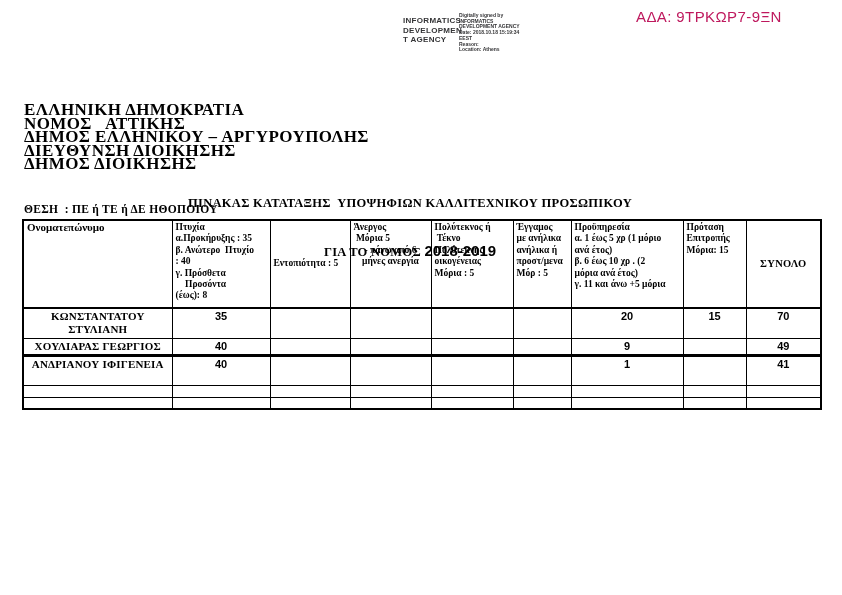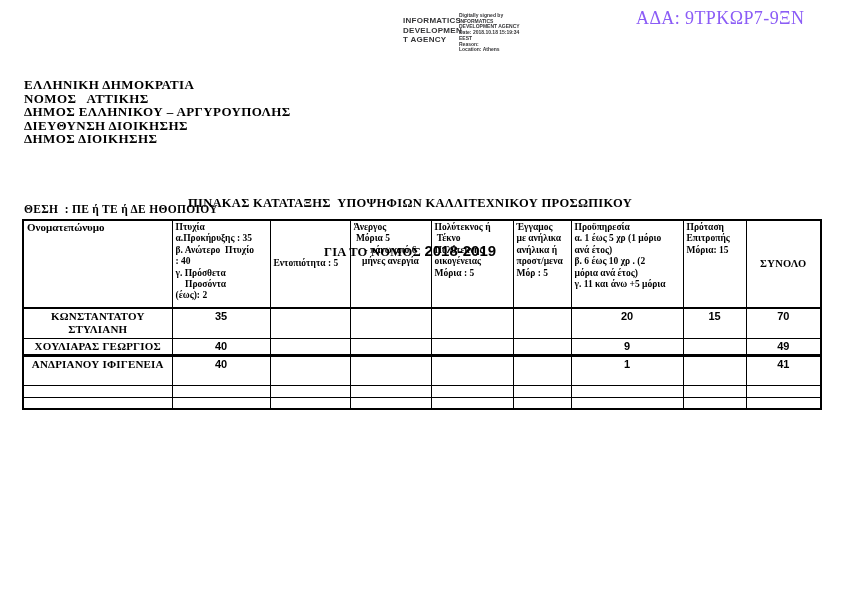--- a/index.html
+++ b/index.html
@@ -7,44 +7,44 @@
     width:842px;height:595px;position:relative;overflow:hidden;
     background:#ffffff;
     font-family:"Liberation Serif", serif;
     color:#000;
   }
   .abs{position:absolute;}
 
   
   .ada{
     left:636px;top:8px;
-    font-family:Liberation Serif, serif;
-    font-size:18px;letter-spacing:.4px;color:#8b5cf6;
+    font-family:Liberation Sans, sans-serif;
+    font-size:15px;letter-spacing:.4px;color:#be185d;
   }
 
   
   .stamp-agency{
     left:403px;top:16px;width:58px;
     font-family:"Liberation Sans", sans-serif;
     font-size:8px;font-weight:600;line-height:9.5px;
     letter-spacing:.3px;color:#353537;
   }
   .stamp-agency span{display:block;white-space:pre;}
   .stamp-sig{
     left:459px;top:13px;width:90px;
     font-family:"Liberation Sans", sans-serif;
     font-size:5px;font-weight:600;line-height:5.7px;
     color:#353537;
   }
   .stamp-sig span{display:block;white-space:pre;}
 
   
   .letterhead{
-    left:24px;top:78px;
-    font-size:13px;font-weight:bold;line-height:13.6px;
+    left:24px;top:103px;
+    font-size:17px;font-weight:bold;line-height:13.6px;
     letter-spacing:.4px;
   }
   .letterhead div{white-space:pre;}
 
   
   .title{
     left:0;top:163px;width:820px;text-align:center;
     font-size:12.5px;font-weight:bold;line-height:16px;
     letter-spacing:.3px;white-space:pre;
   }
@@ -142,21 +142,21 @@
     <thead>
       <tr>
         <th class="th-name">Ονοματεπώνυμο</th>
         <th>
           <span class="hl">Πτυχία</span>
           <span class="hl">α.Προκήρυξης : 35</span>
           <span class="hl">β. Ανώτερο  Πτυχίο</span>
           <span class="hl">: 40</span>
           <span class="hl">γ. Πρόσθετα</span>
           <span class="hl">    Προσόντα</span>
-          <span class="hl">(έως): 2</span>
+          <span class="hl">(έως): 8</span>
         </th>
         <th class="v-mid">Εντοπιότητα : 5</th>
         <th>
           <span class="hl">Άνεργος</span>
           <span class="hl"> Μόρια 5</span>
           <span class="hl it">- πάνω από 6</span>
           <span class="hl it">μήνες ανεργία</span>
         </th>
         <th>
           <span class="hl">Πολύτεκνος ή</span>

